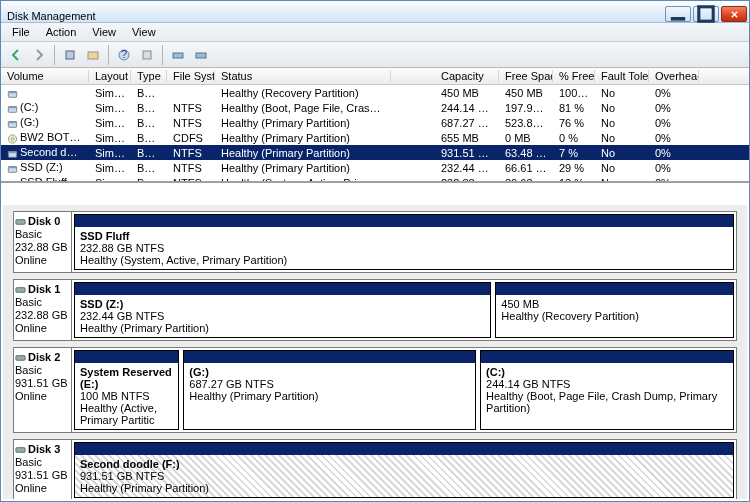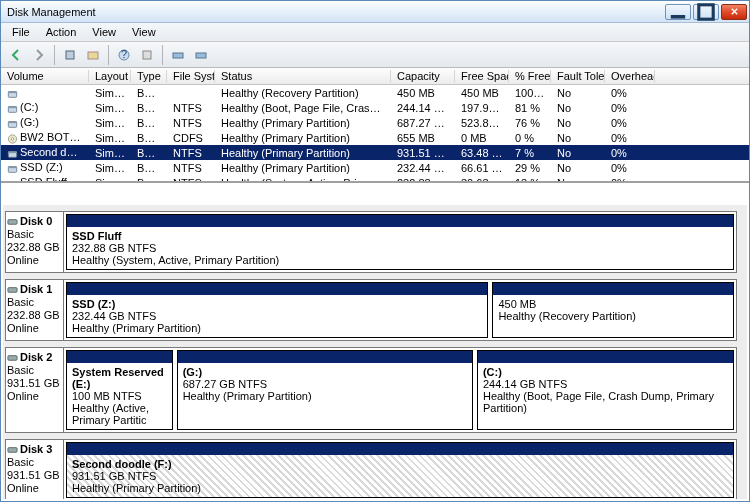--- a/index.html
+++ b/index.html
@@ -1,43 +1,43 @@
 <!DOCTYPE html>
 <html><head>
 <meta charset="utf-8">
 <style>
 * { margin:0; padding:0; box-sizing:border-box; font-family:"Segoe UI",Tahoma,sans-serif; font-size:11px; }
 body { background:#fff; width:750px; height:502px; overflow:hidden; border:1px solid #5b8ab8; position:relative; }
 
-.titlebar { height:22px; background:linear-gradient(#fdfefe,#e8f1fb 45%,#d2e4f7); display:flex; align-items:center; padding:0 2px 0 6px; border-bottom:1px solid #a7bcd4; }
+.titlebar { height:22px; background:linear-gradient(#fdfefe,#e8f1fb 45%,#d2e4f7); display:flex; align-items:flex-end; padding:0 2px 0 6px; border-bottom:1px solid #a7bcd4; }
 .titlebar .title { flex:1; color:#000; }
 .winbtns { display:flex; gap:2px; }
 .winbtn { width:26px; height:16px; border:1px solid #6f93b9; border-radius:2px; display:flex; align-items:center; justify-content:center; font-size:9px; color:#1a3b5d; background:linear-gradient(#f2f7fd,#cde1f6); }
 .winbtn.close { background:linear-gradient(#f08262,#e14b2b 50%,#c62a0a); color:#fff; border-color:#8a2e1a; }
 .closebox { width:9px; height:9px; }
 
 .menubar { height:19px; background:linear-gradient(#f4f6f8,#e7ecf1); border-bottom:1px solid #c9c9c9; display:flex; align-items:center; padding:0 4px; gap:2px; }
 .menubar span { padding:11px 7px; cursor:default; }
 
 .toolbar { height:26px; background:linear-gradient(#f6f8fa,#e4e9ee); border-bottom:1px solid #b8b8b8; display:flex; align-items:center; padding:0 4px; gap:1px; }
 .tbtn { width:22px; height:22px; display:flex; align-items:center; justify-content:center; border:1px solid transparent; border-radius:2px; }
 .tbtn svg { width:14px; height:14px; }
 .tsep { width:1px; height:20px; background:#b4b4b4; margin:0 3px; }
 
 .upper { height:115px; overflow:hidden; border-bottom:2px solid #a0a0a0; }
 .grid-head, .grid-row { display:flex; align-items:center; height:15px; }
 .grid-head { background:linear-gradient(#fdfdfd,#ececec); border-bottom:1px solid #c4c4c4; height:17px; }
 .grid-head > div { border-right:1px solid #d5d5d5; padding:0 6px; color:#000; white-space:nowrap; overflow:hidden; }
 .grid-row > div { padding:0 6px; white-space:nowrap; overflow:hidden; text-overflow:ellipsis; }
 .grid-row.selected { background:#0a246a; color:#fff; }
-.c-vol{width:88px;} .c-lay{width:42px;} .c-type{width:36px;} .c-fs{width:48px;} .c-stat{width:176px;} .c-cap{width:64px;} .c-free{width:54px;} .c-pct{width:42px;} .c-ft{width:54px;} .c-oh{width:50px;}
+.c-vol{width:88px;} .c-lay{width:42px;} .c-type{width:36px;} .c-fs{width:48px;} .c-stat{width:176px;} .c-cap{width:64px;margin-left:44px;} .c-free{width:54px;} .c-pct{width:42px;} .c-ft{width:54px;} .c-oh{width:50px;}
 .volicon { display:inline-block; width:11px; height:10px; margin-right:2px; vertical-align:middle; }
 
 .lower { position:absolute; top:204px; bottom:2px; left:2px; right:2px; overflow:auto; background:#ededed; padding:6px 10px 6px 2px; }
-.disk { display:flex; margin-bottom:6px; background:#fff; border:1px solid #7a7a7a; }
+.disk { display:flex; margin-bottom:6px; background:#fff; border:1px solid #7a7a7a;margin-left:8px; }
 .disk-label { width:58px; padding:3px 3px 3px 1px; border-right:1px solid #7a7a7a; background:#fff; }
 .disk-label .name { font-weight:bold; display:flex; align-items:center; gap:2px; }
 .disk-label .line { margin-top:1px; }
 .disk-parts { flex:1; display:flex; }
 .part { border:1px solid #000; margin:2px; display:flex; flex-direction:column; }
 .part-header { height:12px; background:#0a246a; }
 .part-body { padding:3px 5px; flex:1; }
 .part-body .pname { font-weight:bold; }
 .part.hatched { background:repeating-linear-gradient(45deg,#fff,#fff 3px,#d8d8d8 3px,#d8d8d8 5px); }
 .diskicon{width:11px;height:11px;}

